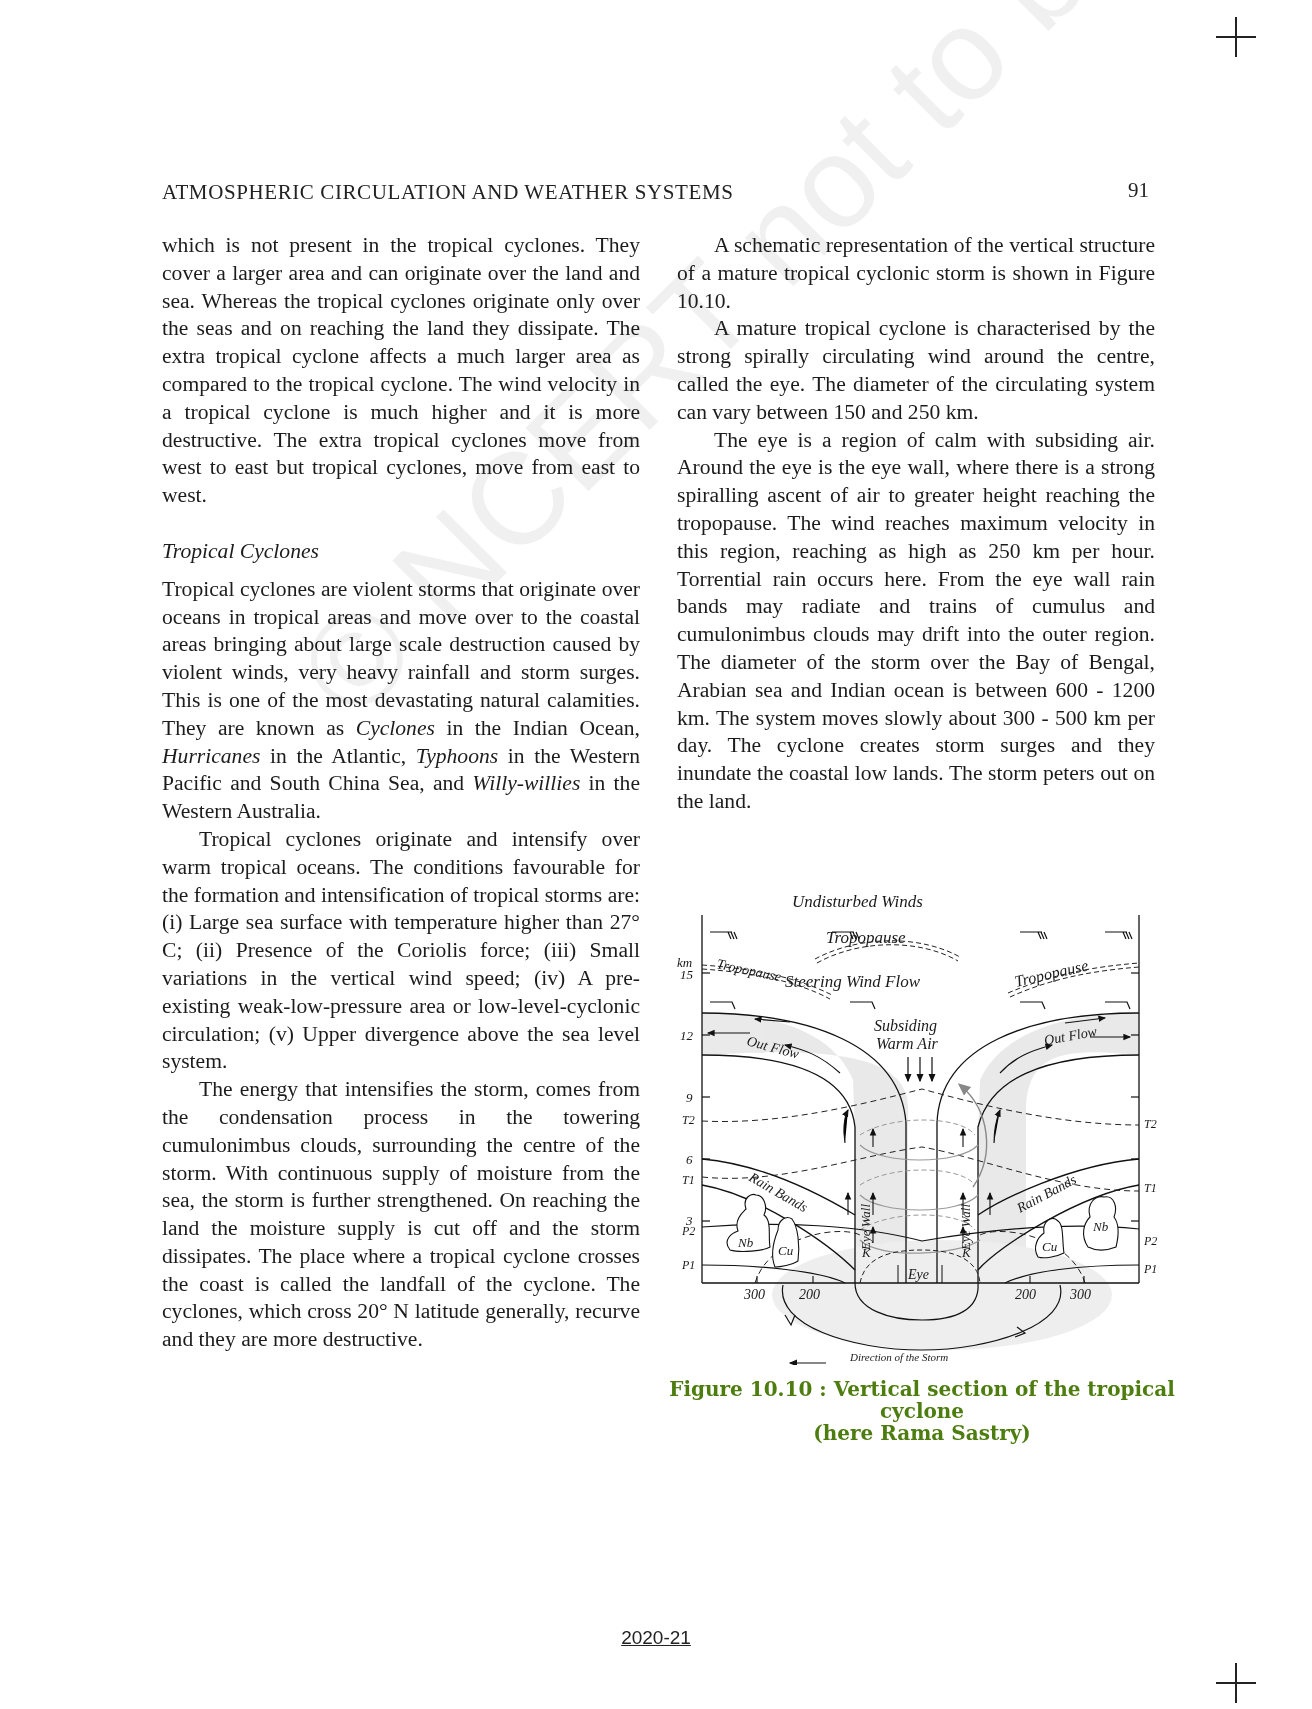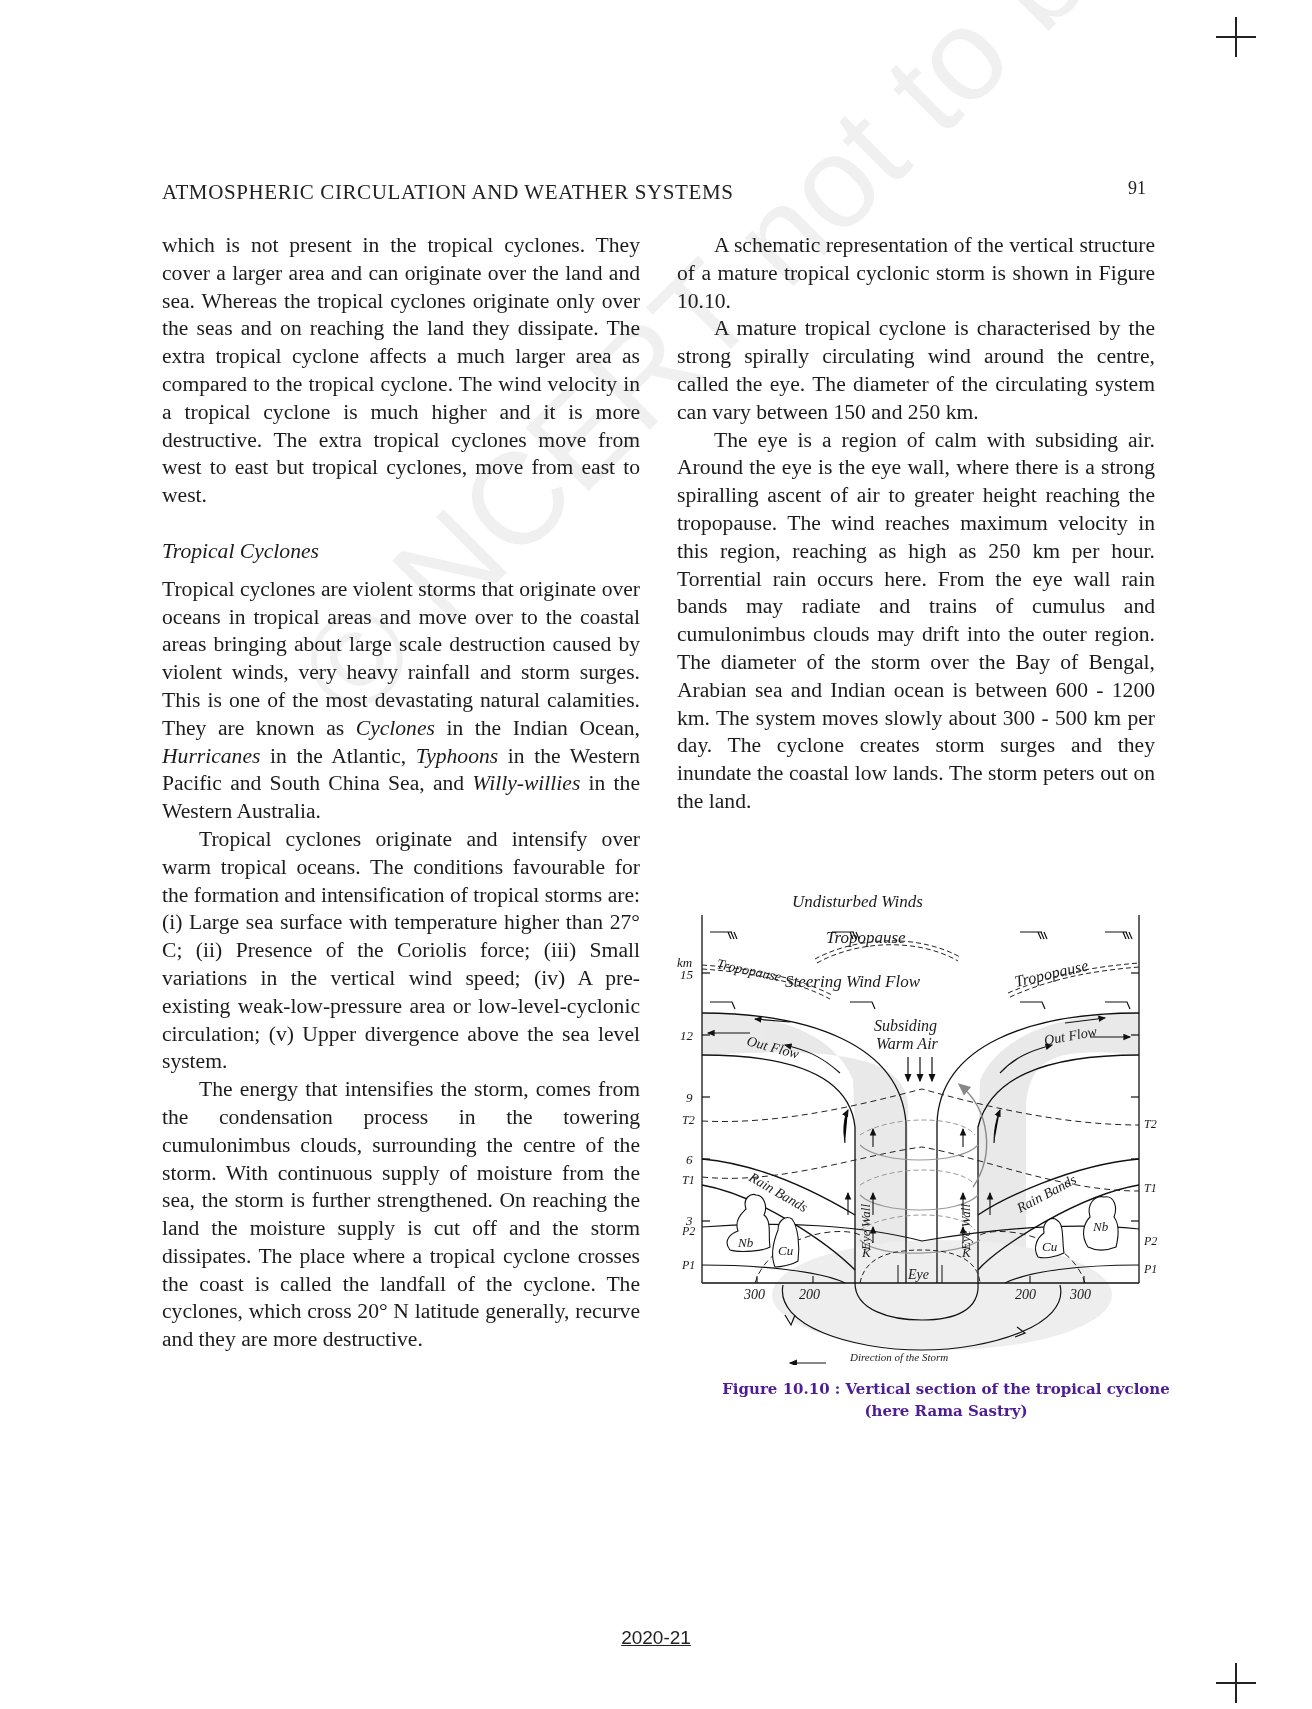--- a/index.html
+++ b/index.html
@@ -3,34 +3,34 @@
 <meta charset="utf-8">
 <style>
   html, body { margin:0; padding:0; background:#ffffff; }
   body { width:1312px; height:1709px; position:relative; overflow:hidden;
          font-family:"DejaVu Serif", serif; color:#1a1a1a; }
   .crop { position:absolute; width:40px; height:40px; }
   .crop::before { content:""; position:absolute; left:0; right:0; top:19px; height:2px; background:#222; }
   .crop::after  { content:""; position:absolute; top:0; bottom:0; left:19px; width:2px; background:#222; }
   .running-head { position:absolute; left:162px; top:180px; font-family:"Liberation Serif", serif;
                   font-size:21px; letter-spacing:0.6px; color:#222; }
-  .page-num { position:absolute; left:1128px; top:178px; font-family:"Liberation Serif", serif; font-size:18px; color:#222; }
+  .page-num { position:absolute; left:1128px; top:178px; font-family:"Liberation Serif", serif; font-size:21px; color:#222; }
   .col { position:absolute; top:232px; width:478px; font-family:"Liberation Serif", serif;
          font-size:21.6px; line-height:27.8px; text-align:justify; color:#1c1c1c; }
   .col-left { left:162px; }
   .col-right { left:677px; }
   .col p { margin:0; }
   .col p.indent { text-indent:37px; }
   .subhead { font-style:italic; margin-top:14px !important; margin-bottom:10px !important; }
   .gap { height:14px; }
   i { font-style:italic; }
   .figure { position:absolute; left:660px; top:895px; width:540px; height:470px;font-style:italic; }
   .figure svg { position:absolute; left:0; top:0; }
-  .caption { position:absolute; left:676px; top:1378px; width:540px; text-align:center;
-             font-family:"DejaVu Serif", serif; font-weight:bold; font-size:15px; line-height:22px; color:#4c1d95; }
+  .caption { position:absolute; left:652px; top:1378px; width:540px; text-align:center;
+             font-family:"DejaVu Serif", serif; font-weight:bold; font-size:20px; line-height:22px; color:#4d7c0f; }
   .footer { position:absolute; left:0; width:1312px; top:1627px; text-align:center;
             font-family:"Liberation Sans", sans-serif; font-size:19px; color:#222;text-decoration:underline; }
   .watermark { position:absolute; left:270px; top:640px; font-family:"Liberation Sans", sans-serif;
                font-size:130px; color:rgba(0,0,0,0.06); transform:rotate(-45deg); transform-origin:left top;
                white-space:nowrap; pointer-events:none; }
   .flabel { font-family:"Liberation Serif", serif; fill:#1a1a1a; }
 </style>
 </head>
 <body>
 

